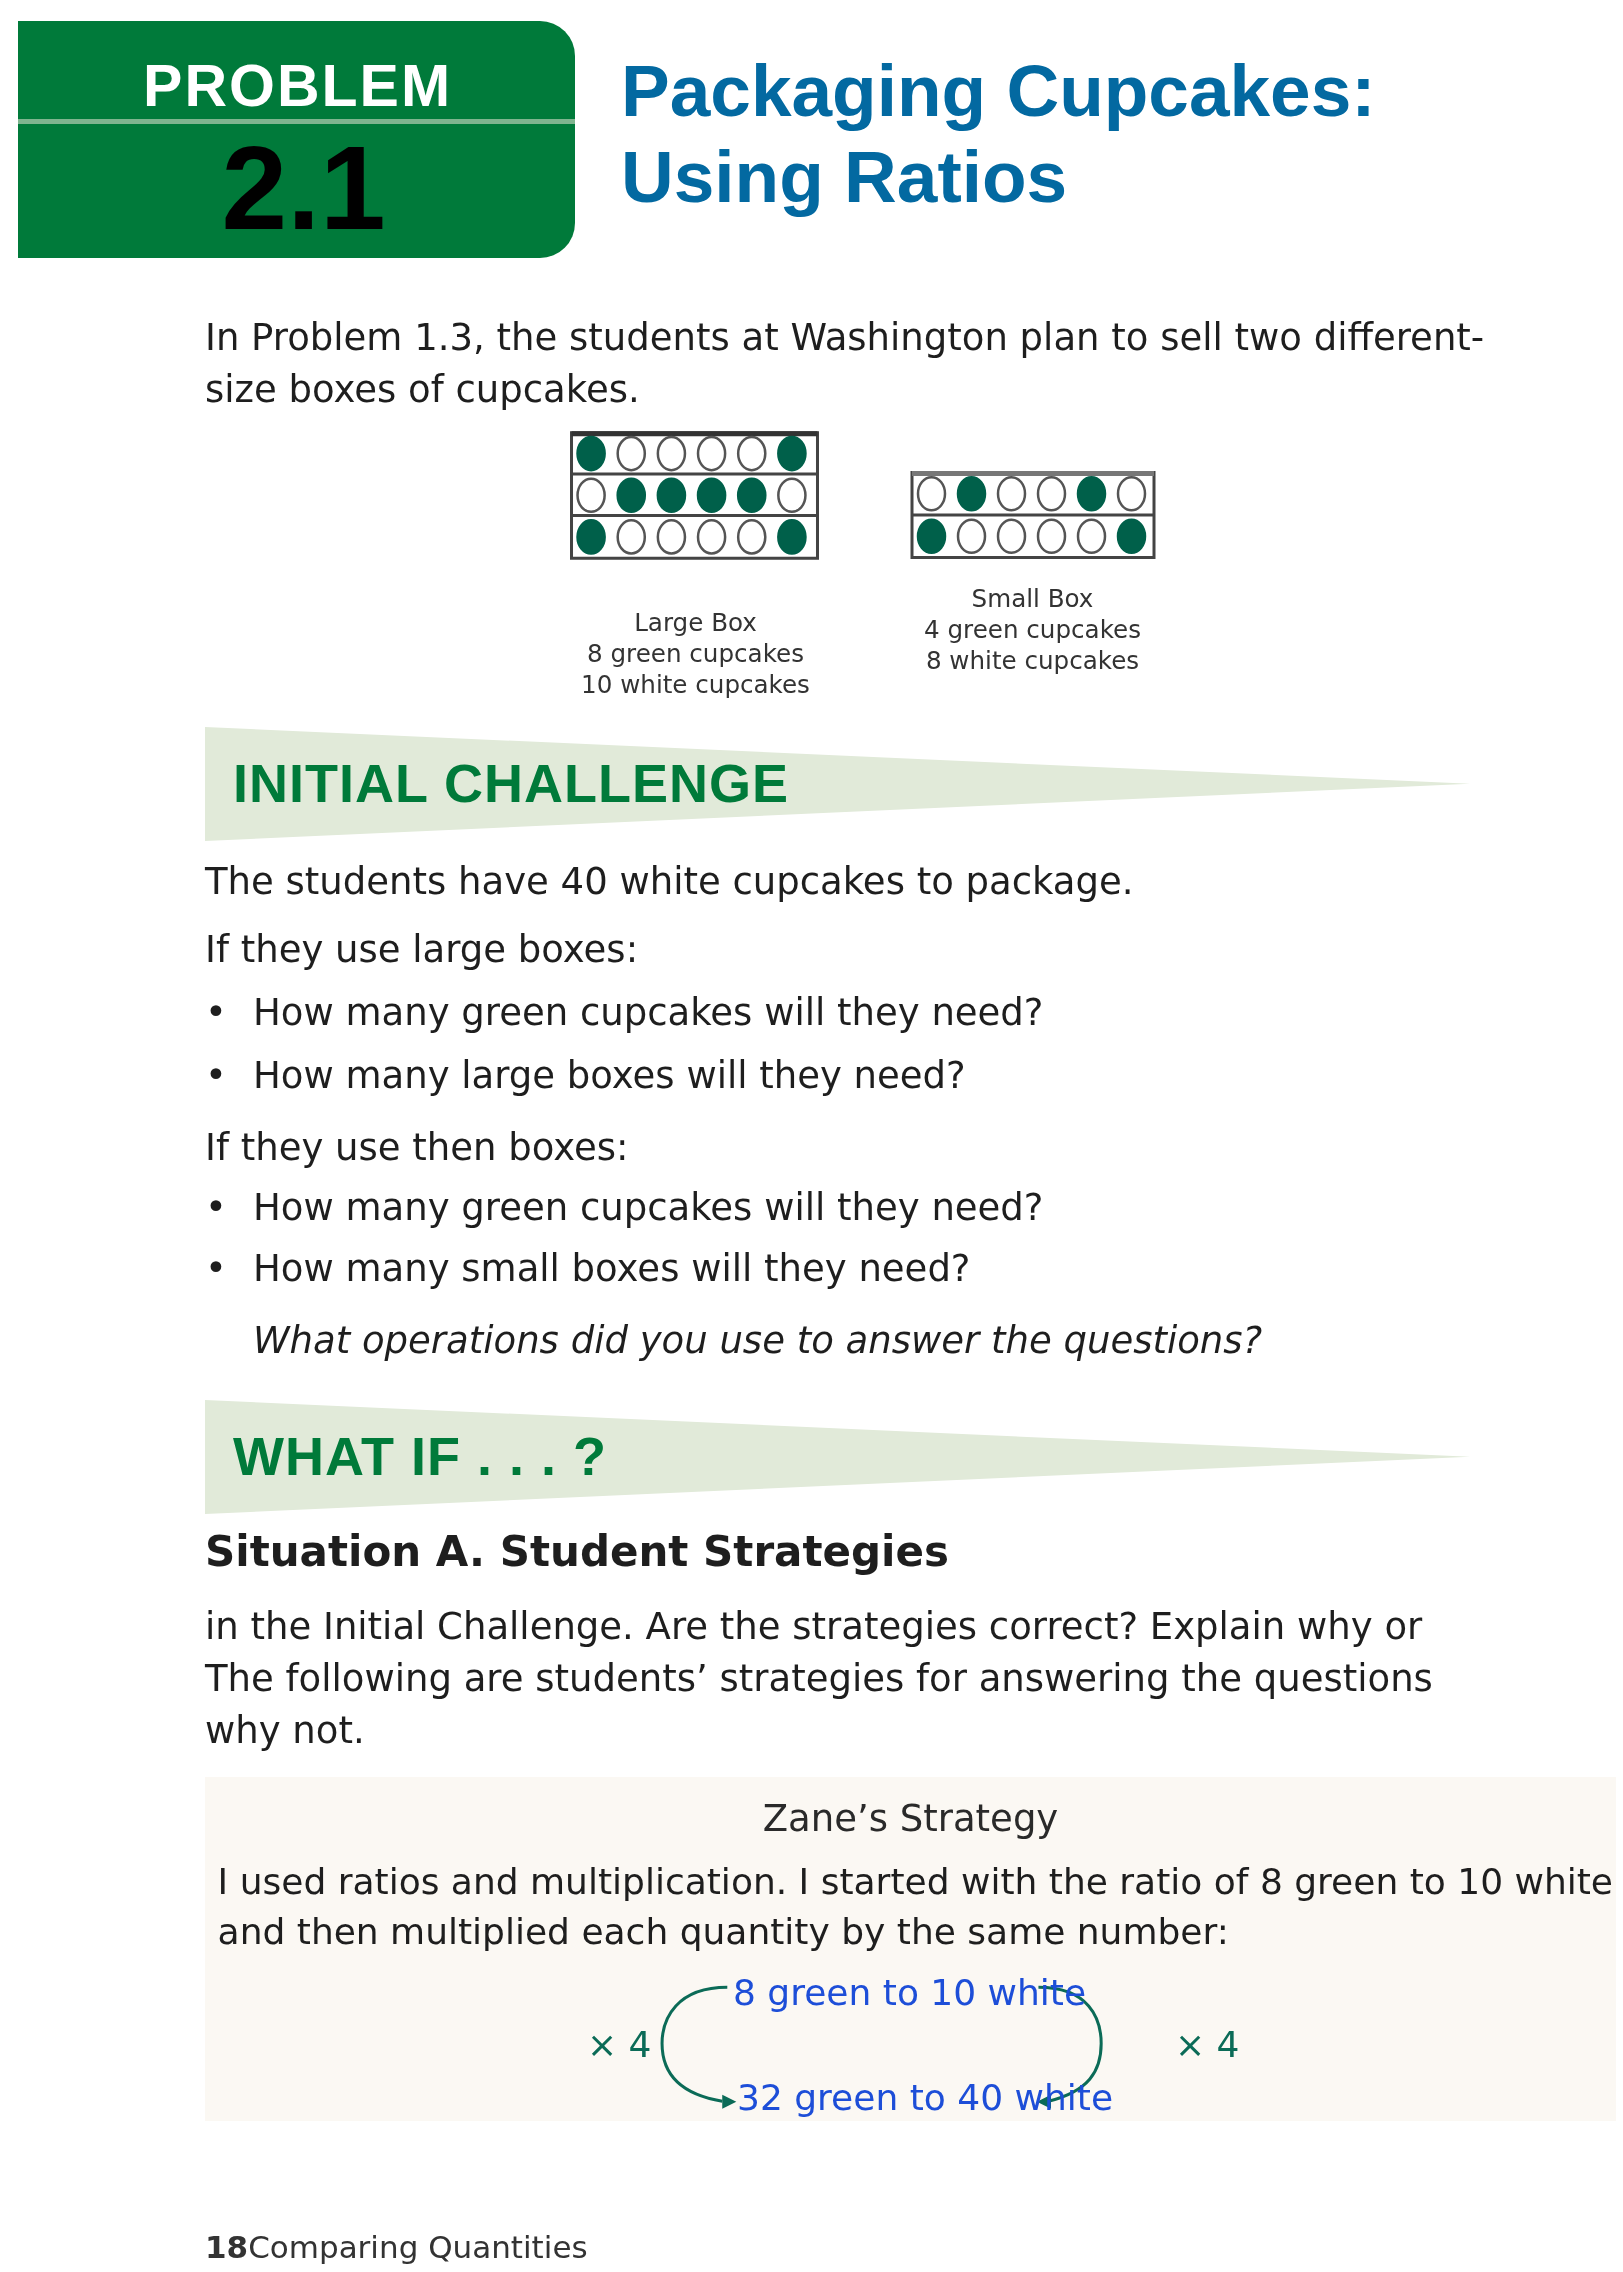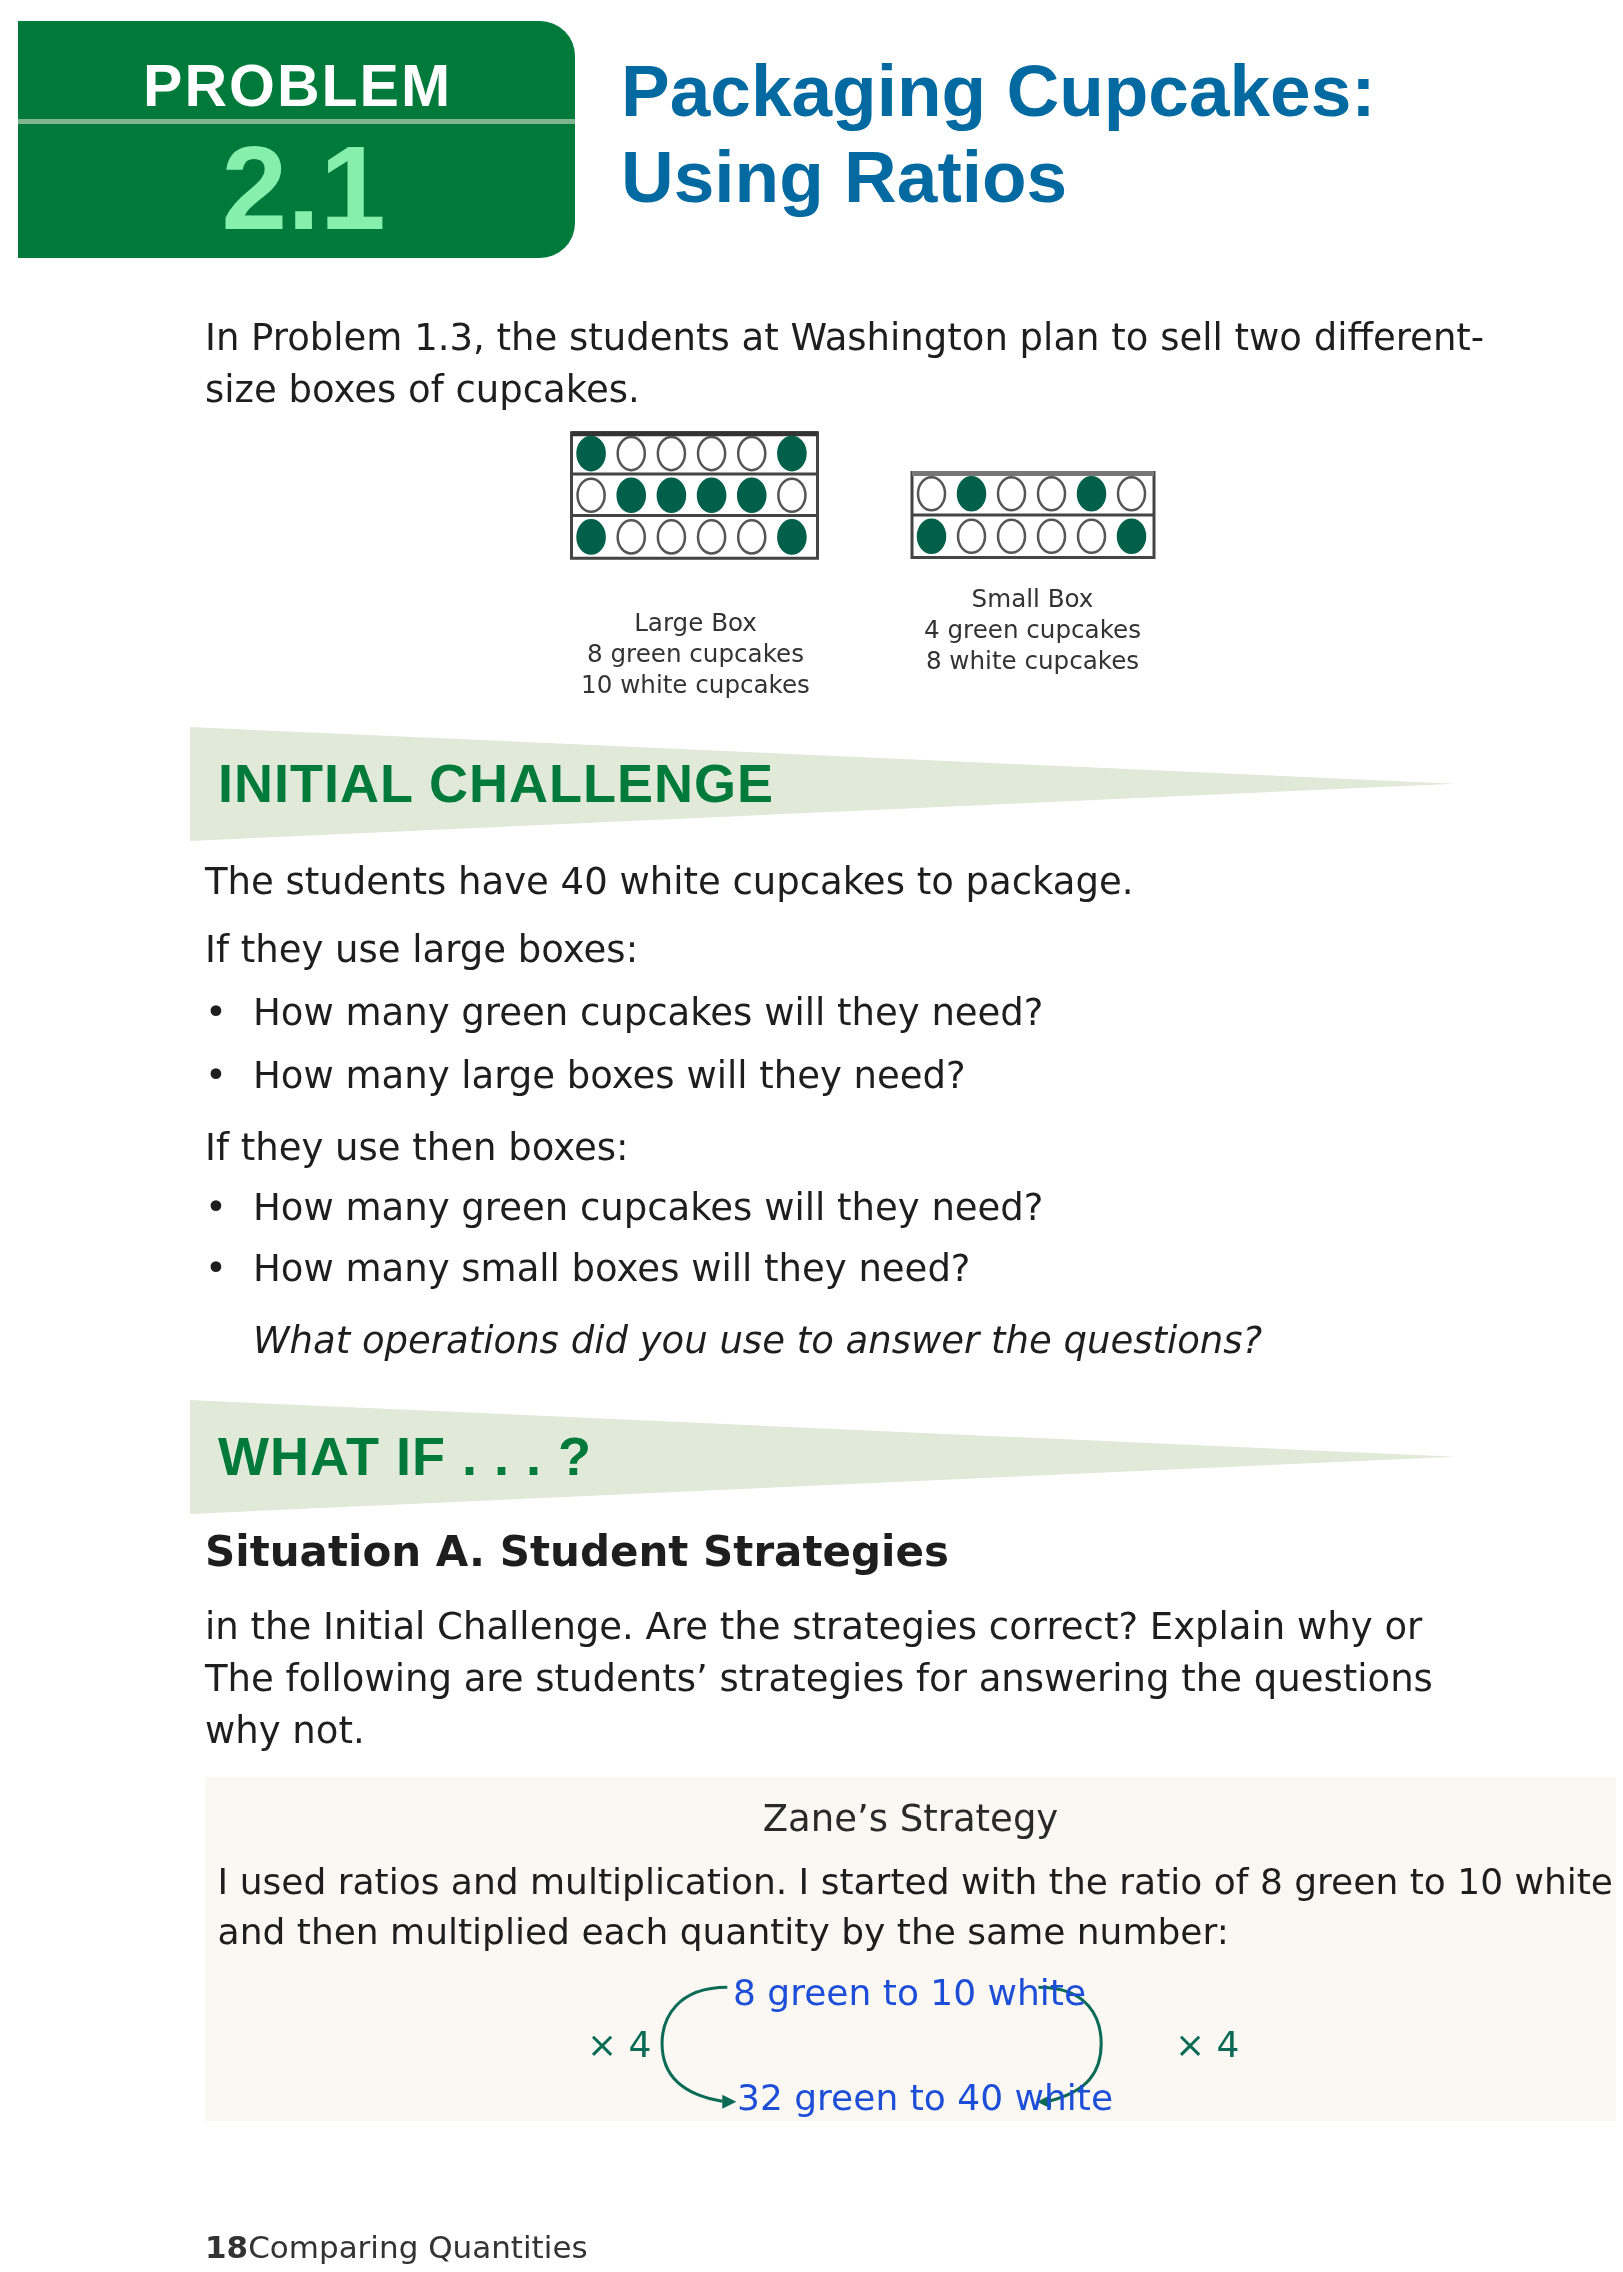--- a/index.html
+++ b/index.html
@@ -8,28 +8,28 @@
   .abs { position:absolute; }
   .problem-box { left:17.6px; top:20.6px; width:557px; height:237px; background:#007a3a;
                  border-radius:0 35px 35px 0; }
   .problem-divider { position:absolute; left:0; right:0; top:98px; height:5px; background:#7fb58f; }
   .problem-label { position:absolute; left:0; width:557px; top:31px; text-align:center;
                    padding-left:3px; box-sizing:border-box;
                    color:#fff; font-weight:bold; font-size:59px; letter-spacing:2px;
                    font-family:"Liberation Sans", sans-serif; }
   .problem-number { position:absolute; left:0; width:557px; top:108px; text-align:center;
                     padding-left:15px; box-sizing:border-box;
-                    color:#86efac; font-weight:bold; font-size:118px; line-height:118px;
+                    color:#000000; font-weight:bold; font-size:118px; line-height:118px;
                     font-family:"Liberation Sans", sans-serif; }
   .title { left:621px; top:48px; color:#0369a1; font-weight:bold; font-size:73px; line-height:86px;
            font-family:"Liberation Sans", sans-serif; }
   .body-text { font-size:37px; line-height:52px; font-family:"DejaVu Sans", sans-serif; color:#1e1e1e; }
   .intro { left:205px; top:312px; width:1285px; }
   .caption { font-size:24.6px; line-height:31px; text-align:center; color:#333; width:281px; }
-  .banner { left:190px; width:1265px; height:114px; }
+  .banner { left:205px; width:1265px; height:114px; }
   .banner svg { position:absolute; left:0; top:0; }
   .banner-label { position:absolute; left:28px; top:25px; color:#007a3a; font-weight:bold;
                   font-size:54px; letter-spacing:1px; font-family:"Liberation Sans", sans-serif; }
   .line { left:205px; }
   .bullet-line { left:205px; }
   .bullet { display:inline-block; width:48px; }
   .italic { font-style:italic; }
   .subhead { left:205px; top:1527px; font-weight:bold; font-size:42px; font-family:"DejaVu Sans", sans-serif; }
   .strategy { left:205px; top:1777px; width:1411px; height:344px; background:#fbf8f3; }
   .strategy-title { position:absolute; left:0; width:100%; top:20px; text-align:center;

